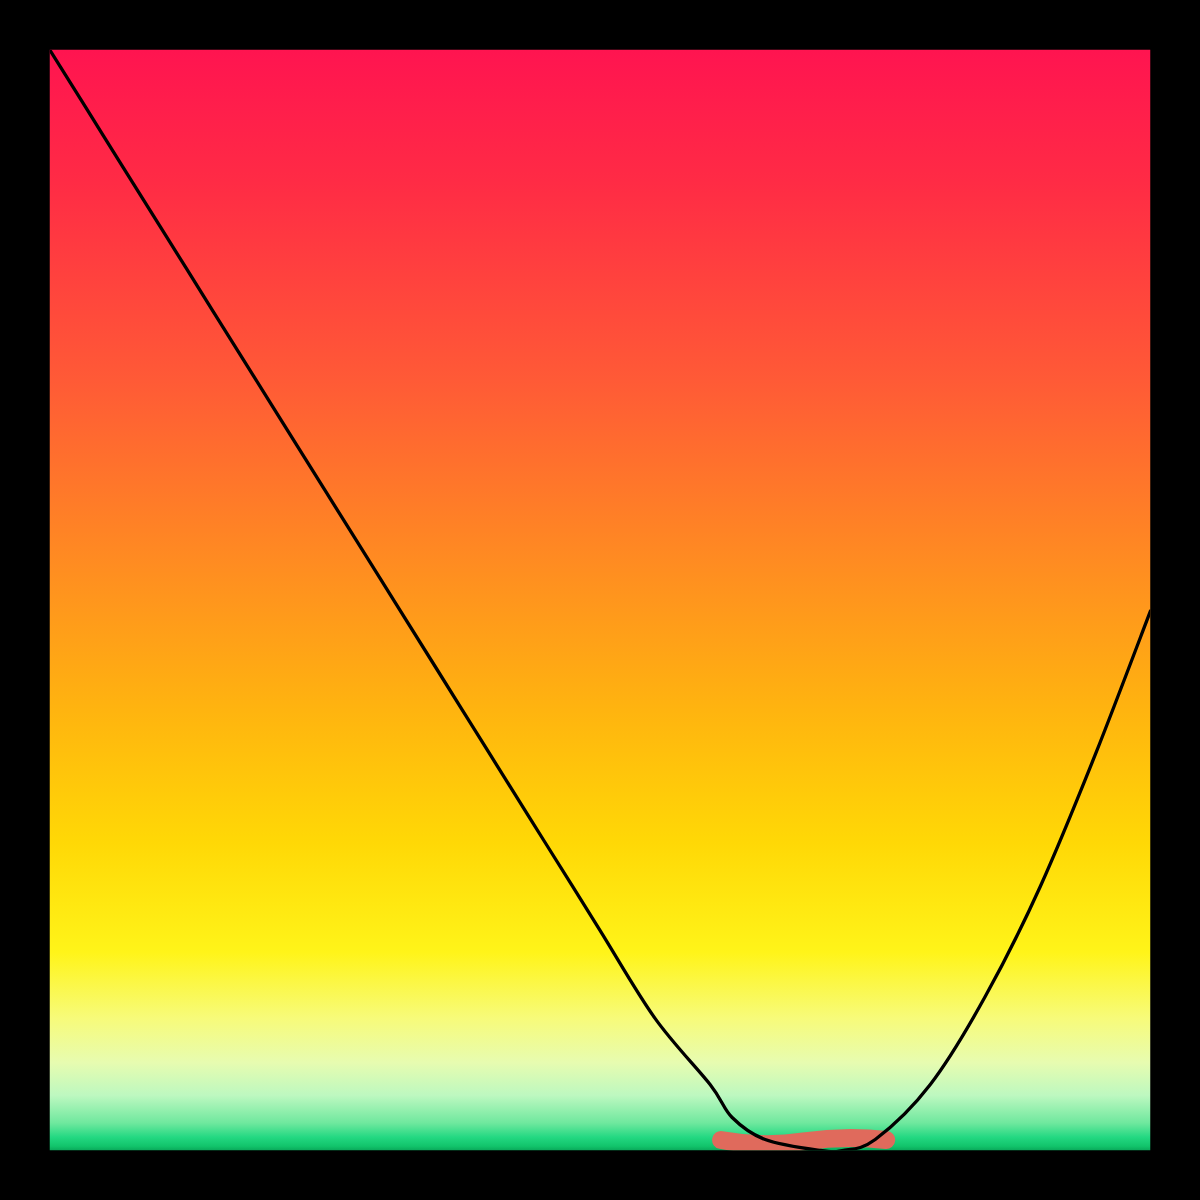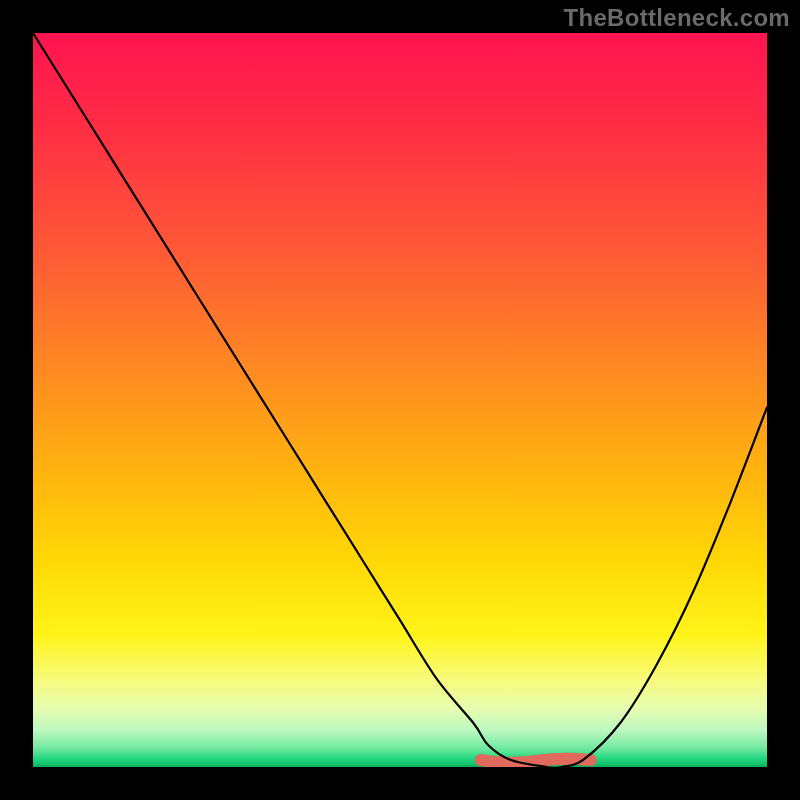--- a/index.html
+++ b/index.html
@@ -79,21 +79,20 @@
     stroke-width: 12;
     fill: none;
     stroke-linecap: round;
   }
 </style>
 </head>
 <body>
 
 <div class="frame">
 
-  <div class="watermark">TheBottleneck.com</div>
 
   <div class="plot-area">
     <div class="gradient grad-main"></div>
 
     <svg class="curve" viewBox="0 0 734 734" preserveAspectRatio="none">
       <path id="highlight-path" class="highlight" d="M 447.7 727.0 Q 475.3 732.0, 502.8 728.0 Q 530.3 724.0, 557.8 727.0" stroke="#e06a5c"></path>
       <path id="curve-path" class="black-stroke" d="M 0.0 0.0 C 6.1 9.8, 24.5 39.1, 36.7 58.7 C 48.9 78.3, 61.2 97.9, 73.4 117.4 C 85.6 137.0, 97.9 156.6, 110.1 176.2 C 122.3 195.7, 134.6 215.3, 146.8 234.9 C 159.0 254.5, 171.3 274.0, 183.5 293.6 C 195.7 313.2, 208.0 332.7, 220.2 352.3 C 232.4 371.9, 244.7 391.5, 256.9 411.0 C 269.1 430.6, 281.4 450.2, 293.6 469.8 C 305.8 489.3, 318.1 508.9, 330.3 528.5 C 342.5 548.1, 354.8 567.6, 367.0 587.2 C 379.2 606.8, 391.5 628.8, 403.7 645.9 C 415.9 663.0, 431.8 679.0, 440.4 690.0 C 449.0 701.0, 449.0 705.9, 455.1 712.0 C 461.2 718.1, 467.3 723.0, 477.1 726.7 C 486.9 730.3, 505.2 732.8, 513.8 734.0 C 522.4 735.2, 522.4 735.2, 528.5 734.0 C 534.6 732.8, 540.7 734.0, 550.5 726.7 C 560.3 719.3, 575.0 705.9, 587.2 690.0 C 599.4 674.1, 611.7 653.3, 623.9 631.2 C 636.1 609.2, 648.4 584.8, 660.6 557.8 C 672.8 530.9, 685.1 500.3, 697.3 469.8 C 709.5 439.2, 727.9 390.2, 734.0 374.3"></path>
     </svg>
   </div>
 

